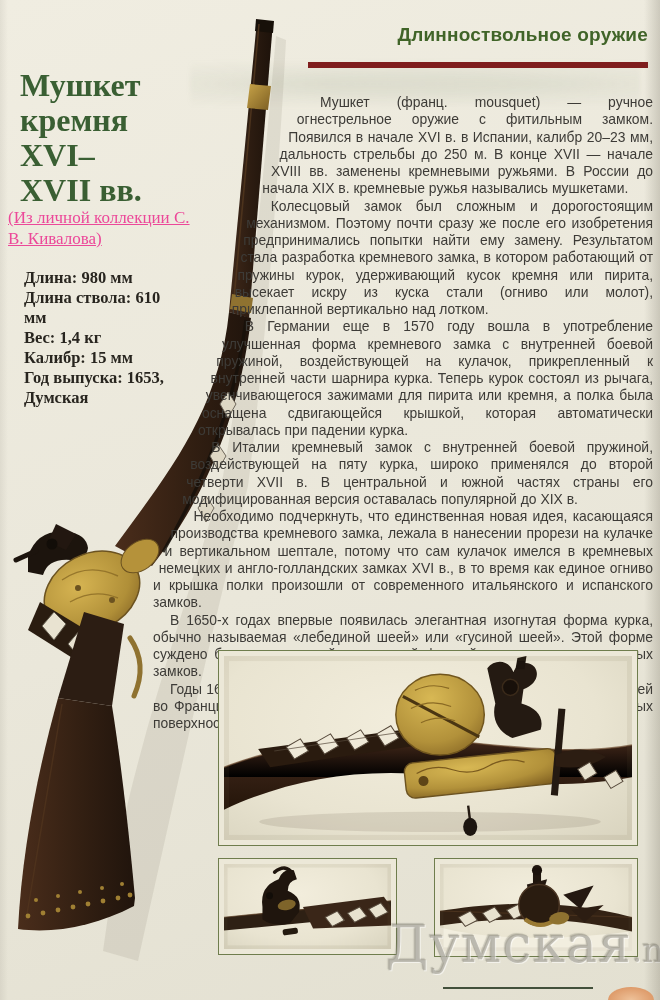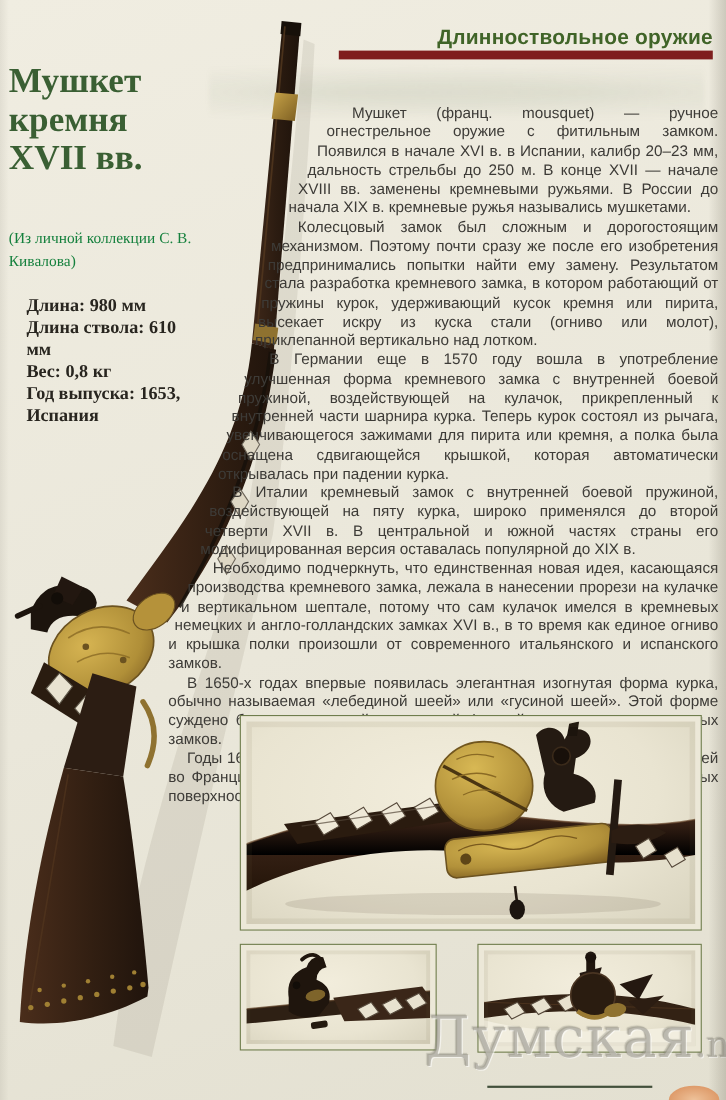--- a/index.html
+++ b/index.html
@@ -18,29 +18,29 @@
   .ghost-smudge{position:absolute;left:190px;top:58px;width:450px;height:52px;z-index:1;
     background:
       radial-gradient(ellipse at 30% 50%,rgba(110,130,100,0.10),rgba(0,0,0,0) 70%),
       radial-gradient(ellipse at 75% 50%,rgba(110,130,100,0.09),rgba(0,0,0,0) 70%);
     filter:blur(2px);}
 
   
   .section-header{
     position:absolute;top:24px;right:12px;width:340px;z-index:10;
     text-align:right;color:#406428;font-weight:bold;font-size:19px;line-height:21px;
-    padding-bottom:1px;border-bottom:8px solid #7f1d1d;letter-spacing:0.2px;
+    padding-bottom:17px;border-bottom:6px solid #7f1d1d;letter-spacing:0.2px;
   }
 
   
   .title-block{position:absolute;left:8px;top:56px;width:185px;z-index:10;
     font-family:"Liberation Serif",serif;color:#3a5f33;font-weight:bold;
     font-size:32px;line-height:35px;}
   .collection-note{position:absolute;left:8px;top:207px;width:190px;z-index:10;
-    font-family:"Liberation Serif",serif;color:#15803d;font-size:14px;line-height:21px;}
+    font-family:"Liberation Serif",serif;color:#ec4899;font-size:17px;line-height:21px;text-decoration:underline;}
   .spec-list{position:absolute;left:24px;top:268px;width:160px;z-index:10;
     list-style:none;margin:0;padding:0;
     font-family:"Liberation Serif",serif;font-weight:bold;color:#28251f;
     font-size:16.5px;line-height:20px;}
 
   
   .article{position:absolute;left:153px;top:94px;width:500px;z-index:10;
     font-size:13.9px;line-height:17.25px;color:#3d3b37;text-align:justify;}
   .article p{margin:0;text-indent:17px;}
   .wrap-spacer{float:left;width:150px;height:480px;
@@ -156,33 +156,35 @@
         <circle cx="80" cy="892" r="2"></circle>
       <circle cx="102" cy="888" r="2"></circle>
         <circle cx="122" cy="884" r="2"></circle>
     </g>
   </svg>
 
   <div class="section-header">
     <span>Длинноствольное оружие</span>
   </div>
 
-  <h1 class="title-block" style="margin:0;">
+  <h1 class="title-block" style="margin:12px;">
     <div>Мушкет</div>
     <div>кремня</div>
+    <div>XVI–</div>
     <div>XVII вв.</div>
   </h1>
 
   <div class="collection-note">(Из личной коллекции С. В. Кивалова)</div>
 
   <ul class="spec-list">
     <li>Длина: 980 мм</li>
     <li>Длина ствола: 610 мм</li>
-    <li>Вес: 0,8 кг</li>
-    <li>Год выпуска: 1653, Испания</li>
+    <li>Вес: 1,4 кг</li>
+    <li>Калибр: 15 мм</li>
+    <li>Год выпуска: 1653, Думская</li>
   </ul>
 
   <div class="article" lang="ru">
     <div class="wrap-spacer"></div>
     <p>Мушкет (франц. mousquet) — ручное огнестрельное оружие с фитильным замком. Появился в начале XVI в. в Испании, калибр 20–23 мм, дальность стрельбы до 250 м. В конце XVII — начале XVIII вв. заменены кремневыми ружьями. В России до начала XIX в. кремневые ружья назывались мушкетами.</p>
     <p>Колесцовый замок был сложным и дорогостоящим механизмом. Поэтому почти сразу же после его изобретения предпринимались попытки найти ему замену. Результатом стала разработка кремневого замка, в котором работающий от пружины курок, удерживающий кусок кремня или пирита, высекает искру из куска стали (огниво или молот), приклепанной вертикально над лотком.</p>
     <p>В Германии еще в 1570 году вошла в употребление улучшенная форма кремневого замка с внутренней боевой пружиной, воздействующей на кулачок, прикрепленный к внутренней части шарнира курка. Теперь курок состоял из рычага, увенчивающегося зажимами для пирита или кремня, а полка была оснащена сдвигающейся крышкой, которая автоматически открывалась при падении курка.</p>
     <p>В Италии кремневый замок с внутренней боевой пружиной, воздействующей на пяту курка, широко применялся до второй четверти XVII в. В центральной и южной частях страны его модифицированная версия оставалась популярной до XIX в.</p>
     <p>Необходимо подчеркнуть, что единственная новая идея, касающаяся производства кремневого замка, лежала в нанесении прорези на кулачке и вертикальном шептале, потому что сам кулачок имелся в кремневых немецких и англо-голландских замках XVI в., в то время как единое огниво и крышка полки произошли от современного итальянского и испанского замков.</p>
     <p>В 1650-х годах впервые появилась элегантная изогнутая форма курка, обычно называемая «лебединой шеей» или «гусиной шеей». Этой форме суждено было стать самой популярной формой до конца эры кремневых замков.</p>

